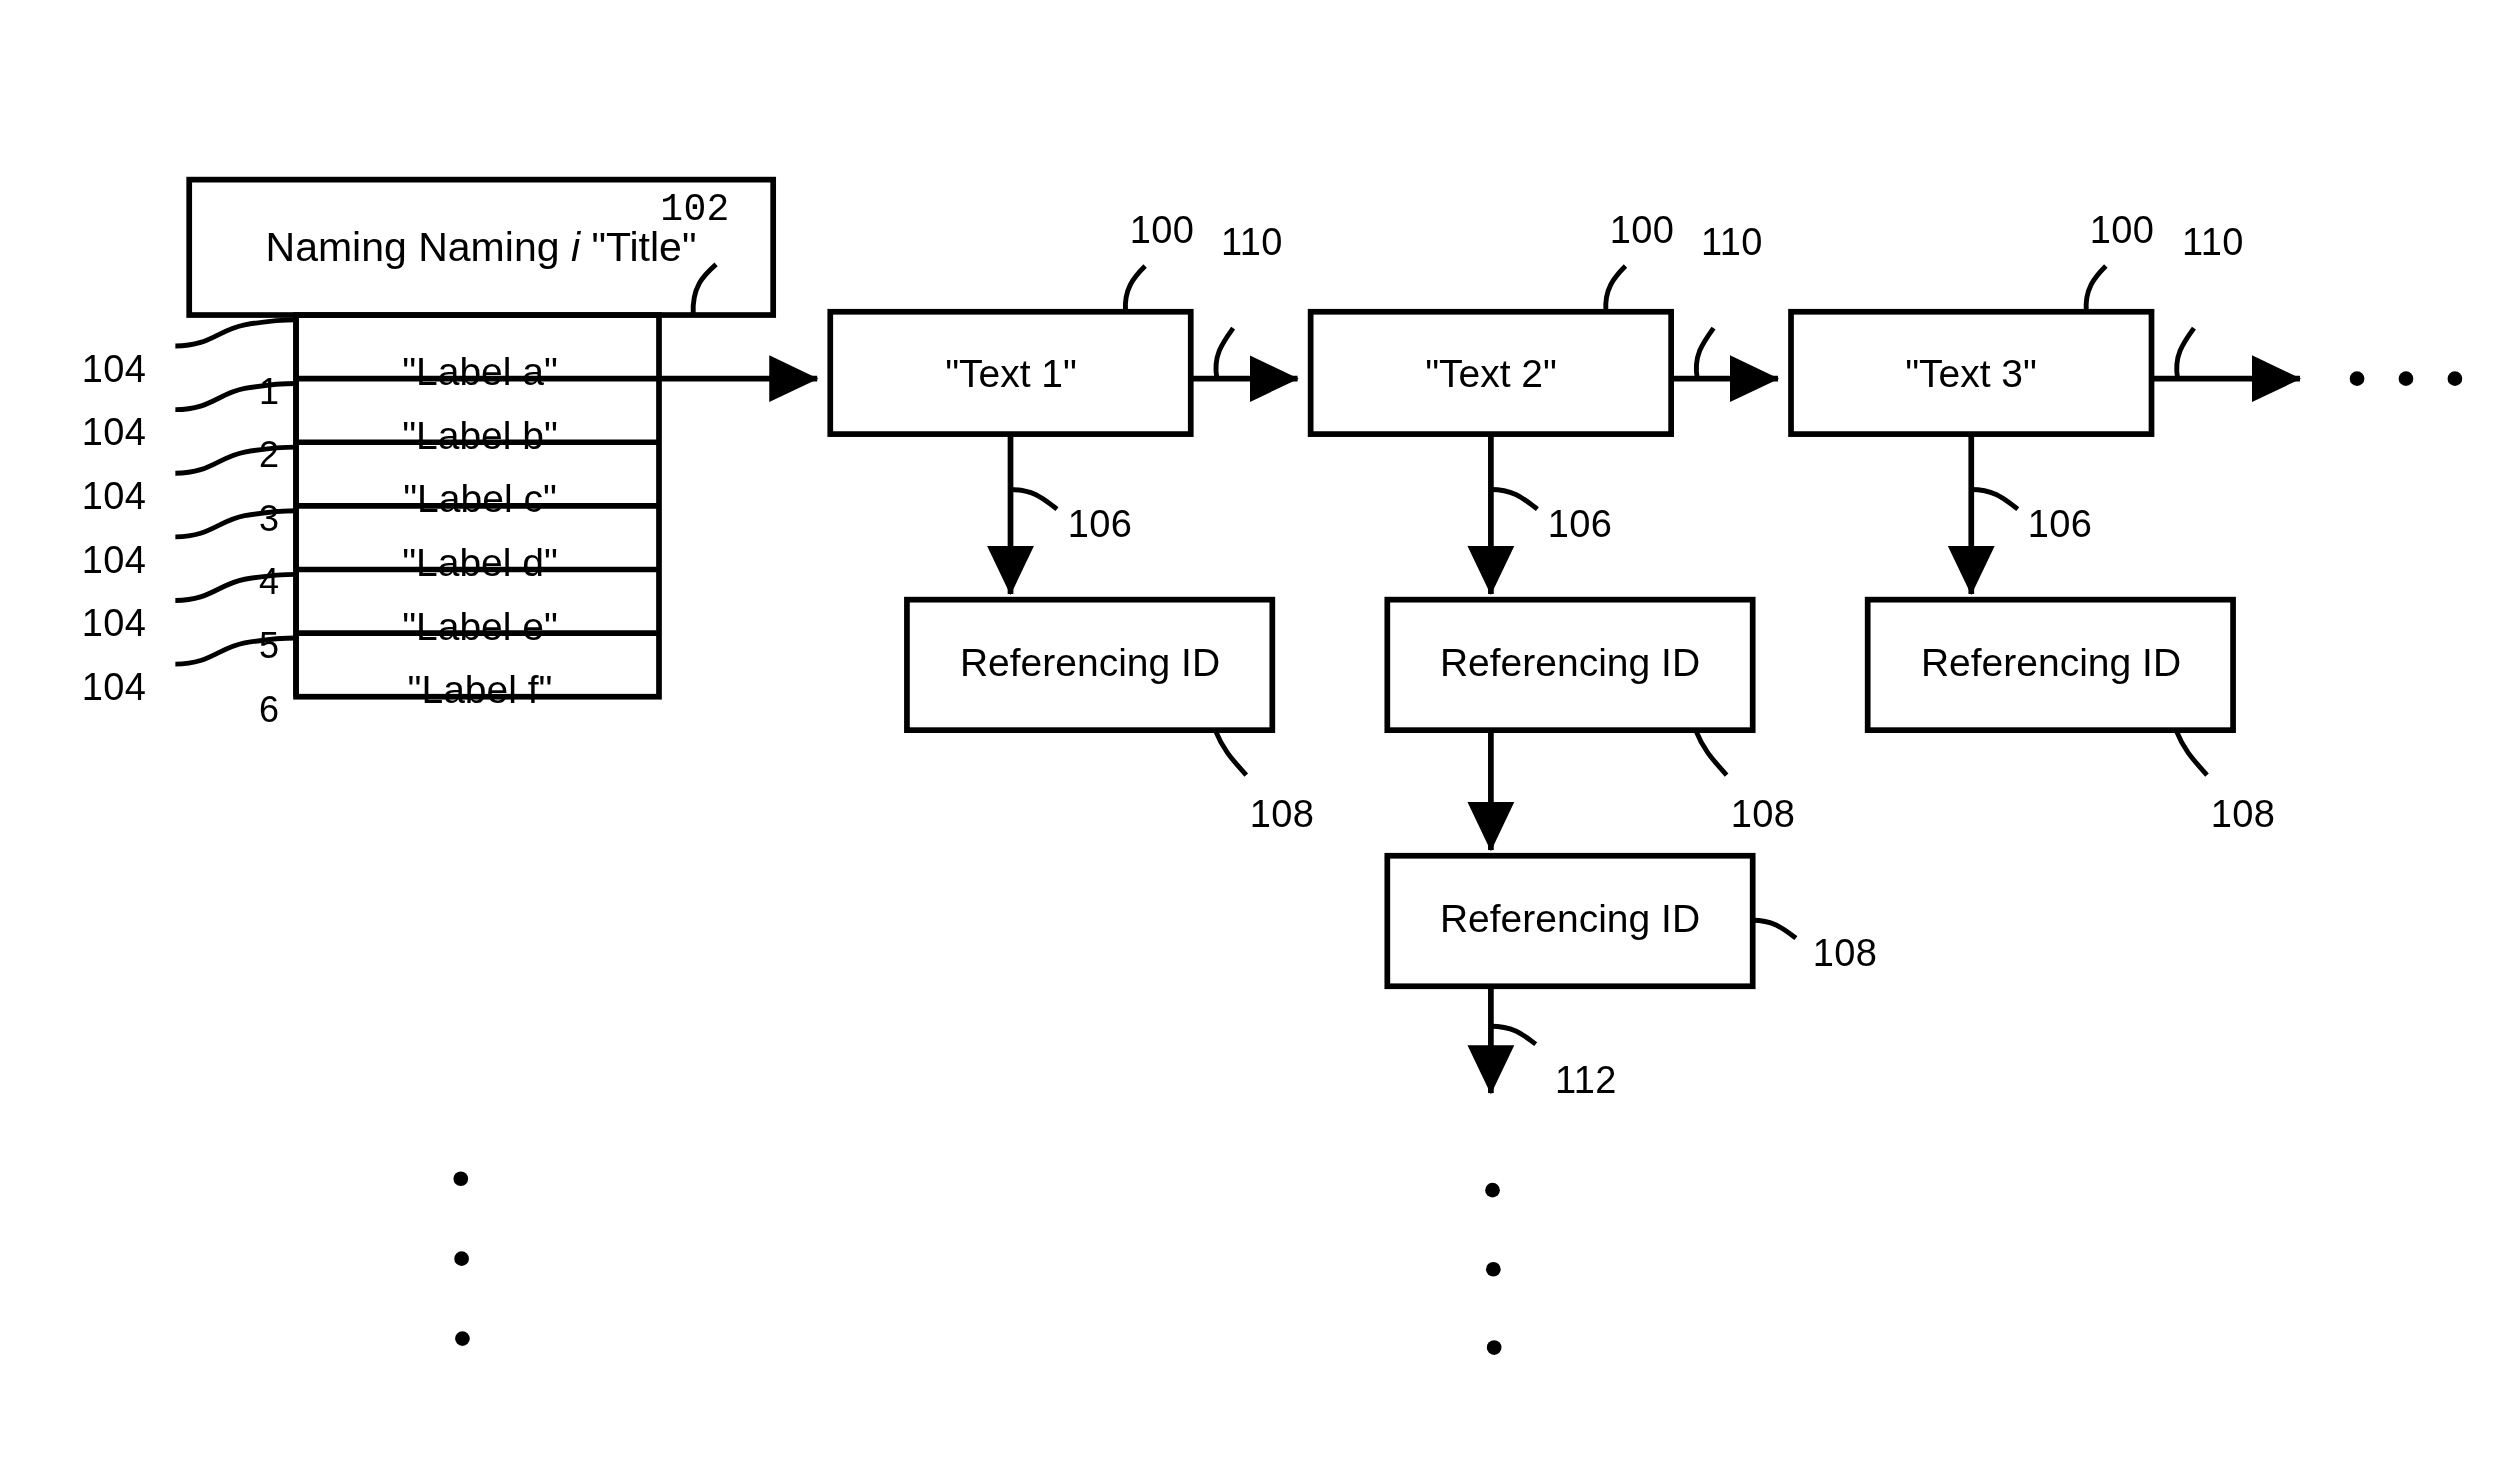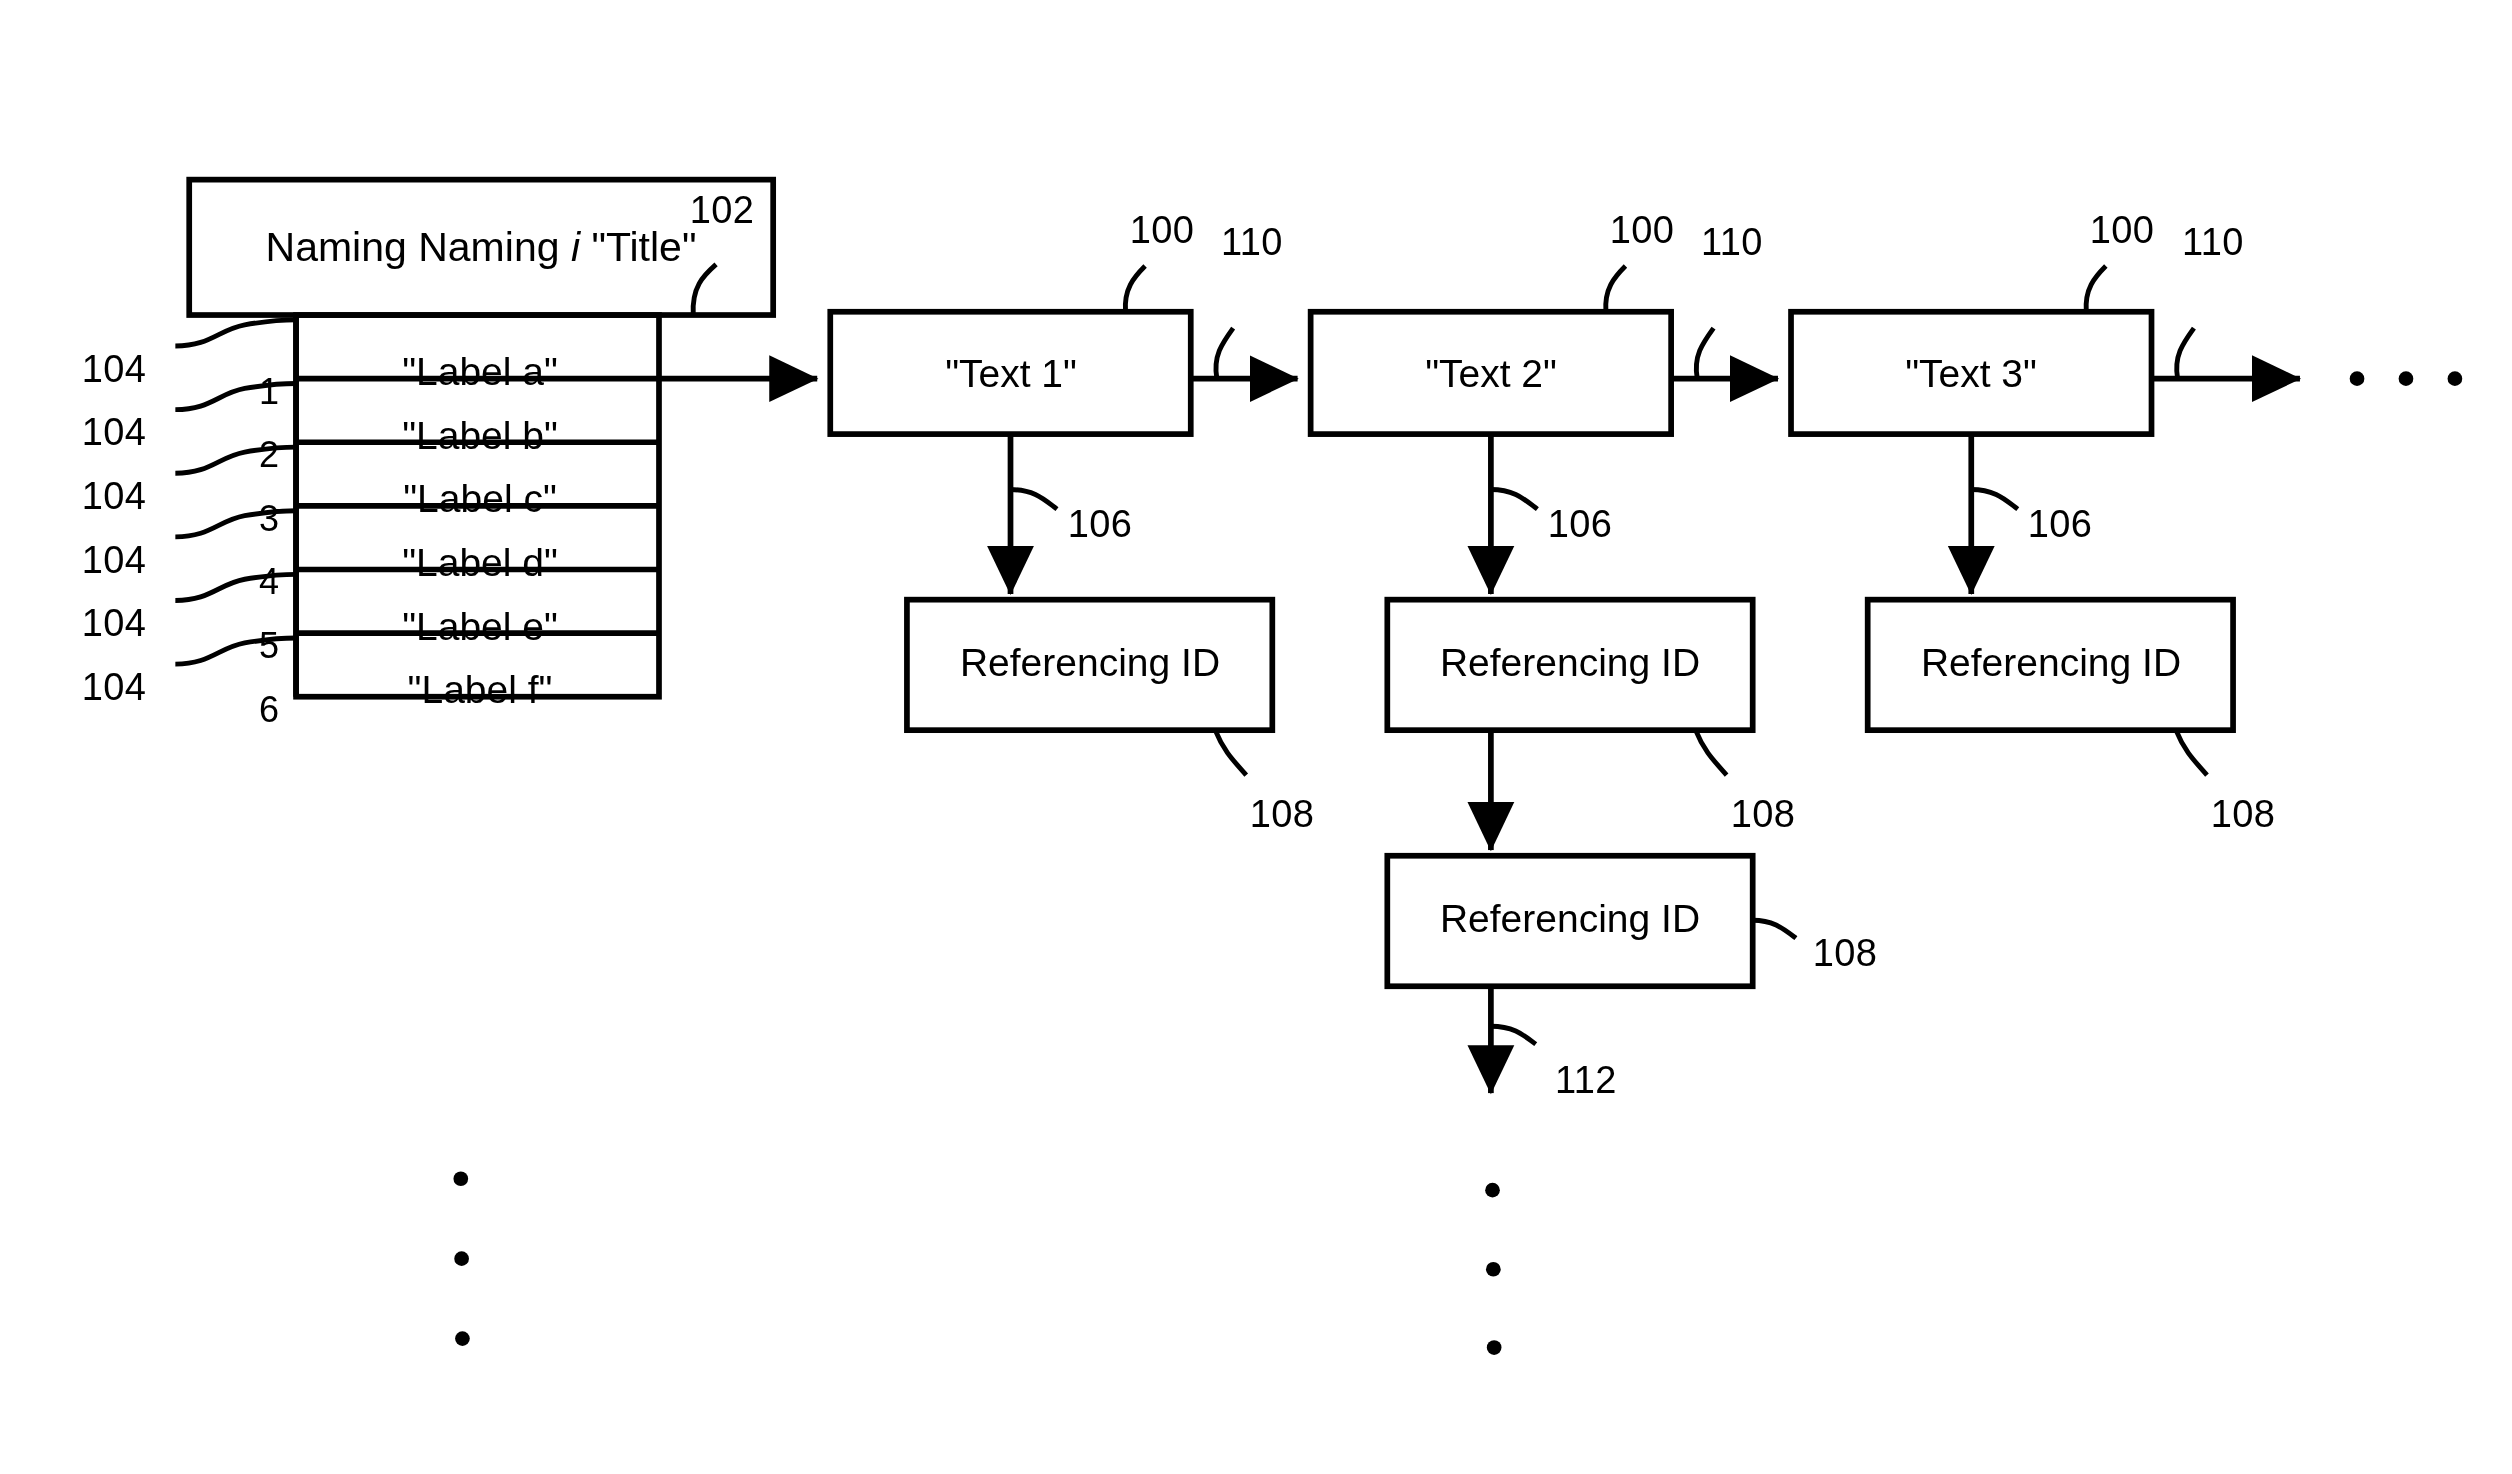--- a/index.html
+++ b/index.html
@@ -152,21 +152,21 @@
       <circle cx="2950" cy="464" r="9"></circle>
       <circle cx="3010" cy="464" r="9"></circle>
     </g>
   </svg>
 
   <div class="lbl titletext centered" style="left:481px; top:247px;">
     <span>Naming Naming</span>
     <span class="it">i</span>
     <span>"Title"</span>
   </div>
-  <div class="lbl ref" style="left:722px; top:210px; transform:translate(-50%,-50%);">102</div>
+  <div class="lbl ref" style="left:695px; top:210px; transform:translate(-50%,-50%);font-family:Liberation Mono, monospace;">102</div>
 
   <div class="lbl ref" style="left:114px; top:369px; transform:translate(-50%,-50%);">104</div>
   <div class="lbl rownum" style="left:269px; top:392px; transform:translate(-50%,-50%);">1</div>
   <div class="lbl boxtext centered" style="left:480px; top:371px;">"Label a"</div>
 
   <div class="lbl ref" style="left:114px; top:432px; transform:translate(-50%,-50%);">104</div>
   <div class="lbl rownum" style="left:269px; top:455px; transform:translate(-50%,-50%);">2</div>
   <div class="lbl boxtext centered" style="left:480px; top:435px;">"Label b"</div>
 
   <div class="lbl ref" style="left:114px; top:496px; transform:translate(-50%,-50%);">104</div>

